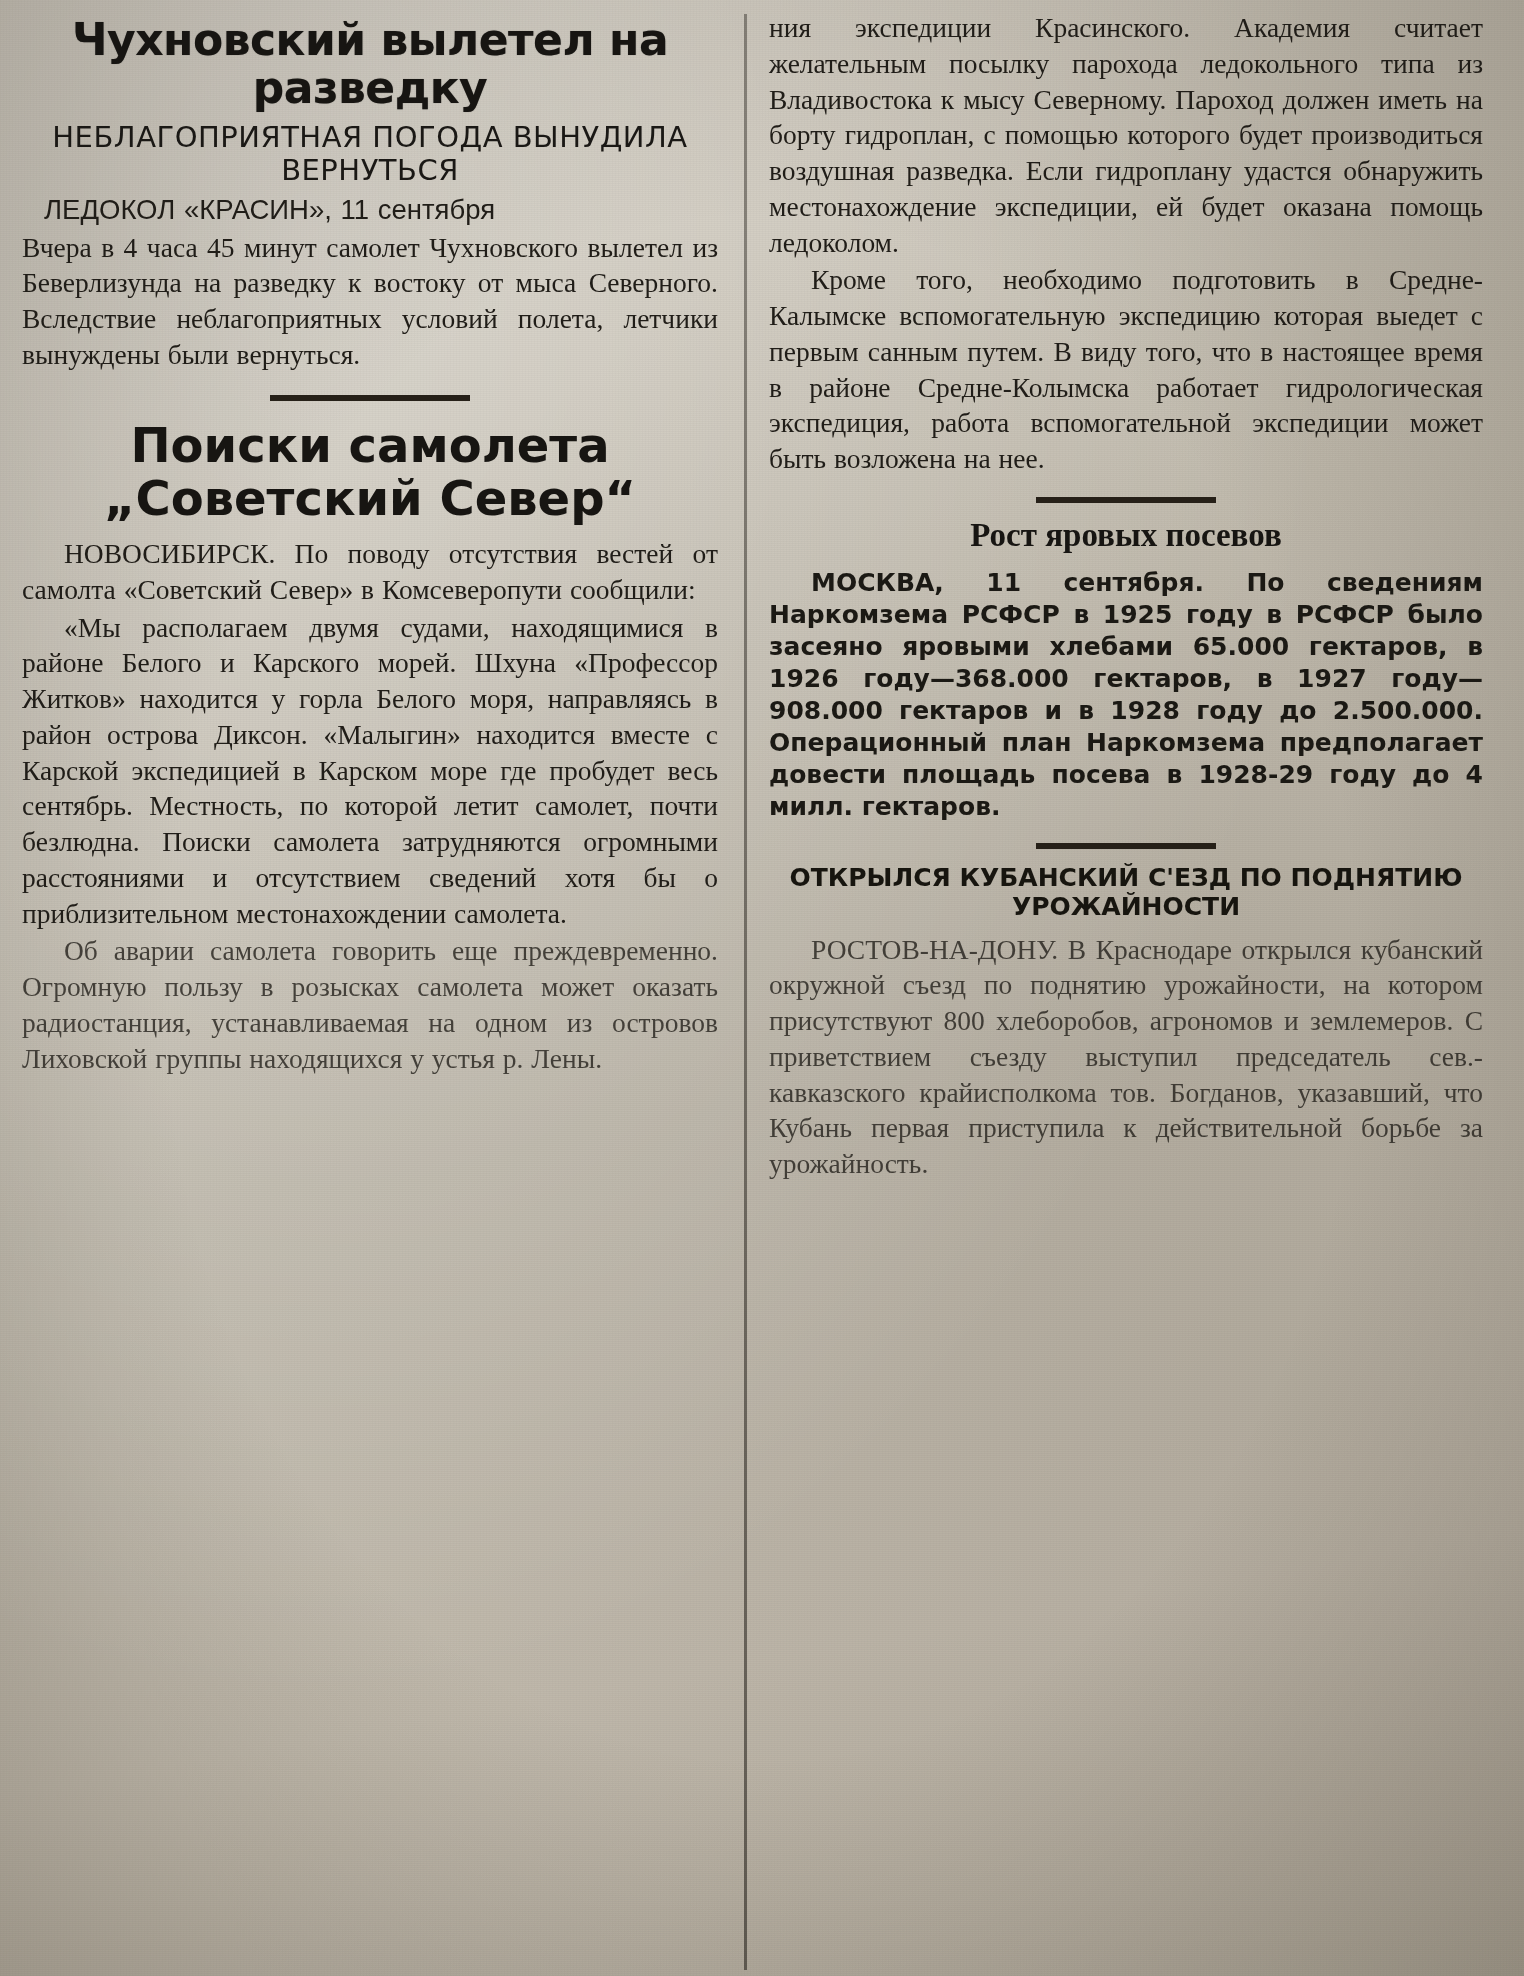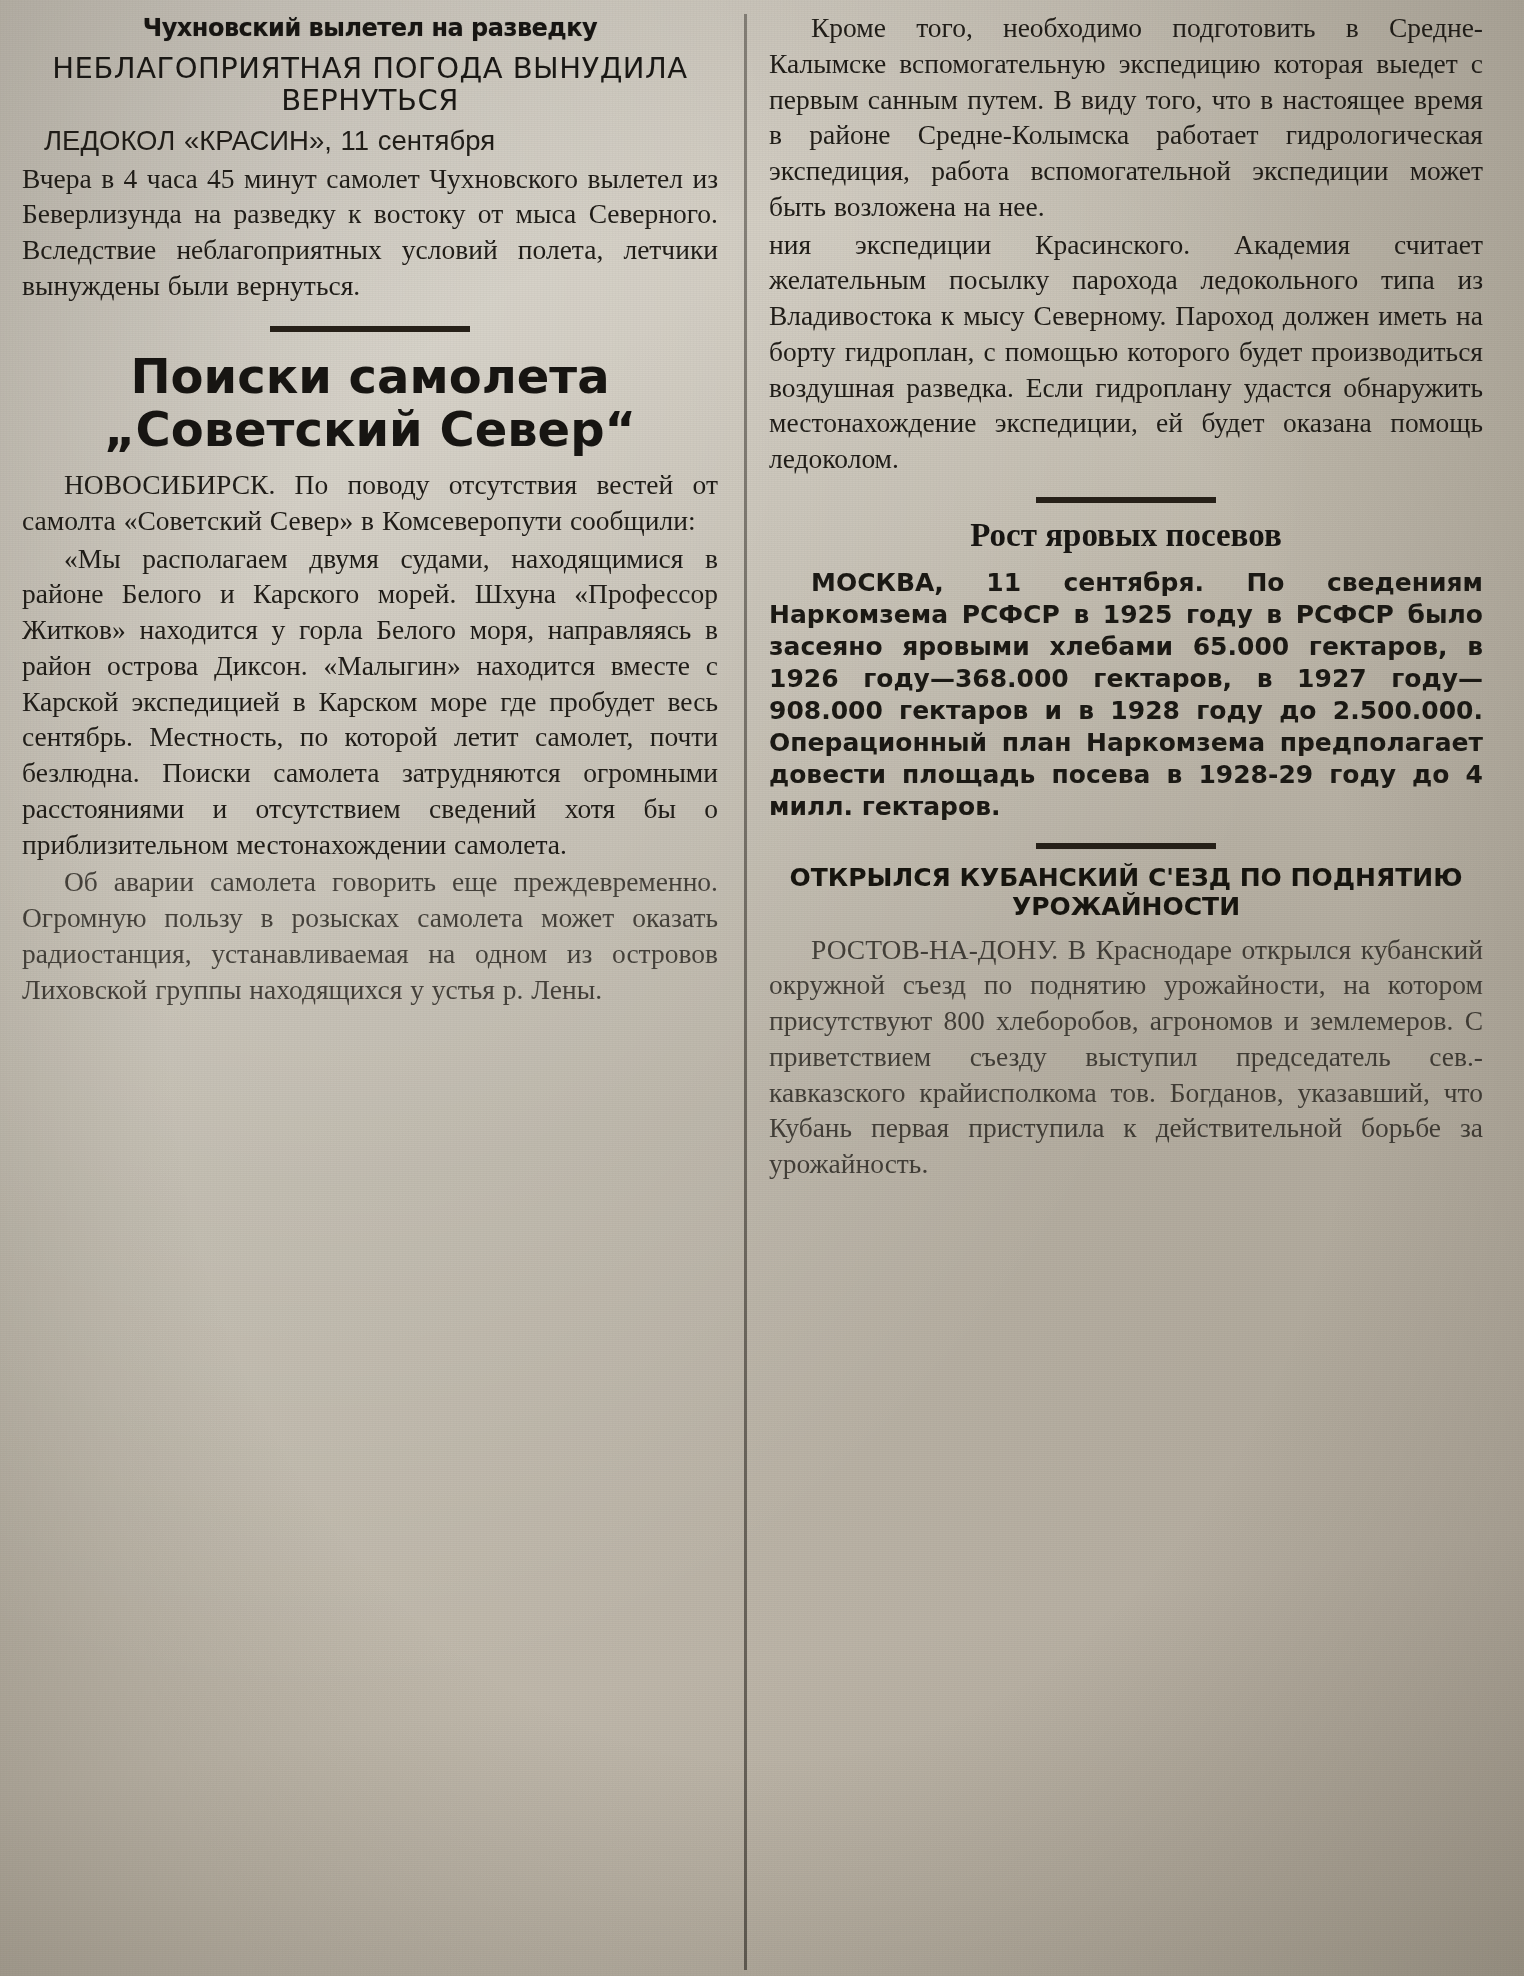--- a/index.html
+++ b/index.html
@@ -60,21 +60,21 @@
     background: linear-gradient(to bottom, rgba(40,36,30,.55), rgba(40,36,30,.75));
     margin: 4px 14px 0 0;
     opacity: .8;
   }
   .col-right { padding-left: 8px; }
 
   h1.headline {
     font-family: "DejaVu Sans", sans-serif;
     font-weight: bold;
     text-align: center;
-    font-size: 24px;
+    font-size: 44px;
     line-height: 1.08;
     margin: 6px 0 4px 0;
     letter-spacing: -0.5px;
     color: #171512;
     text-shadow: 0 0 1px rgba(0,0,0,.35);
   }
   h2.subhead {
     font-family: "DejaVu Sans", sans-serif;
     font-weight: normal;
     text-align: center;
@@ -168,22 +168,22 @@
 
       <p class="body">НОВОСИБИРСК. По поводу отсутствия вестей от самолта «Советский Север» в Комсеверопути сообщили:</p>
       <p class="body">«Мы располагаем двумя судами, находящимися в районе Белого и Карского морей. Шхуна «Профессор Житков» находится у горла Белого моря, направляясь в район острова Диксон. «Малыгин» находится вместе с Карской экспедицией в Карском море где пробудет весь сентябрь. Местность, по которой летит самолет, почти безлюдна. Поиски самолета затрудняются огромными расстояниями и отсутствием сведений хотя бы о приблизительном местонахождении самолета.</p>
       <p class="body faded">Об аварии самолета говорить еще преждевременно. Огромную пользу в розысках самолета может оказать радиостанция, устанавливаемая на одном из островов Лиховской группы находящихся у устья р. Лены.</p>
     </div>
 
     <div class="rule"></div>
 
     <div class="col col-right">
 
+      <p class="body noindent">ния экспедиции Красинского. Академия считает желательным посылку парохода ледокольного типа из Владивостока к мысу Северному. Пароход должен иметь на борту гидроплан, с помощью которого будет производиться воздушная разведка. Если гидроплану удастся обнаружить местонахождение экспедиции, ей будет оказана помощь ледоколом.</p>
       <p class="body">Кроме того, необходимо подготовить в Средне-Калымске вспомогательную экспедицию которая выедет с первым санным путем. В виду того, что в настоящее время в районе Средне-Колымска работает гидрологическая экспедиция, работа вспомогательной экспедиции может быть возложена на нее.</p>
-      <p class="body noindent">ния экспедиции Красинского. Академия считает желательным посылку парохода ледокольного типа из Владивостока к мысу Северному. Пароход должен иметь на борту гидроплан, с помощью которого будет производиться воздушная разведка. Если гидроплану удастся обнаружить местонахождение экспедиции, ей будет оказана помощь ледоколом.</p>
 
       <div class="divider short"></div>
 
       <h3 class="headline3">Рост яровых посевов</h3>
 
       <p class="body-sans">МОСКВА, 11 сентября. По сведениям Наркомзема РСФСР в 1925 году в РСФСР было засеяно яровыми хлебами 65.000 гектаров, в 1926 году—368.000 гектаров, в 1927 году—908.000 гектаров и в 1928 году до 2.500.000. Операционный план Наркомзема предполагает довести площадь посева в 1928-29 году до 4 милл. гектаров.</p>
 
       <div class="divider short"></div>
 
       <h3 class="headline-sans">ОТКРЫЛСЯ КУБАНСКИЙ С'ЕЗД ПО ПОДНЯТИЮ УРОЖАЙНОСТИ</h3>

